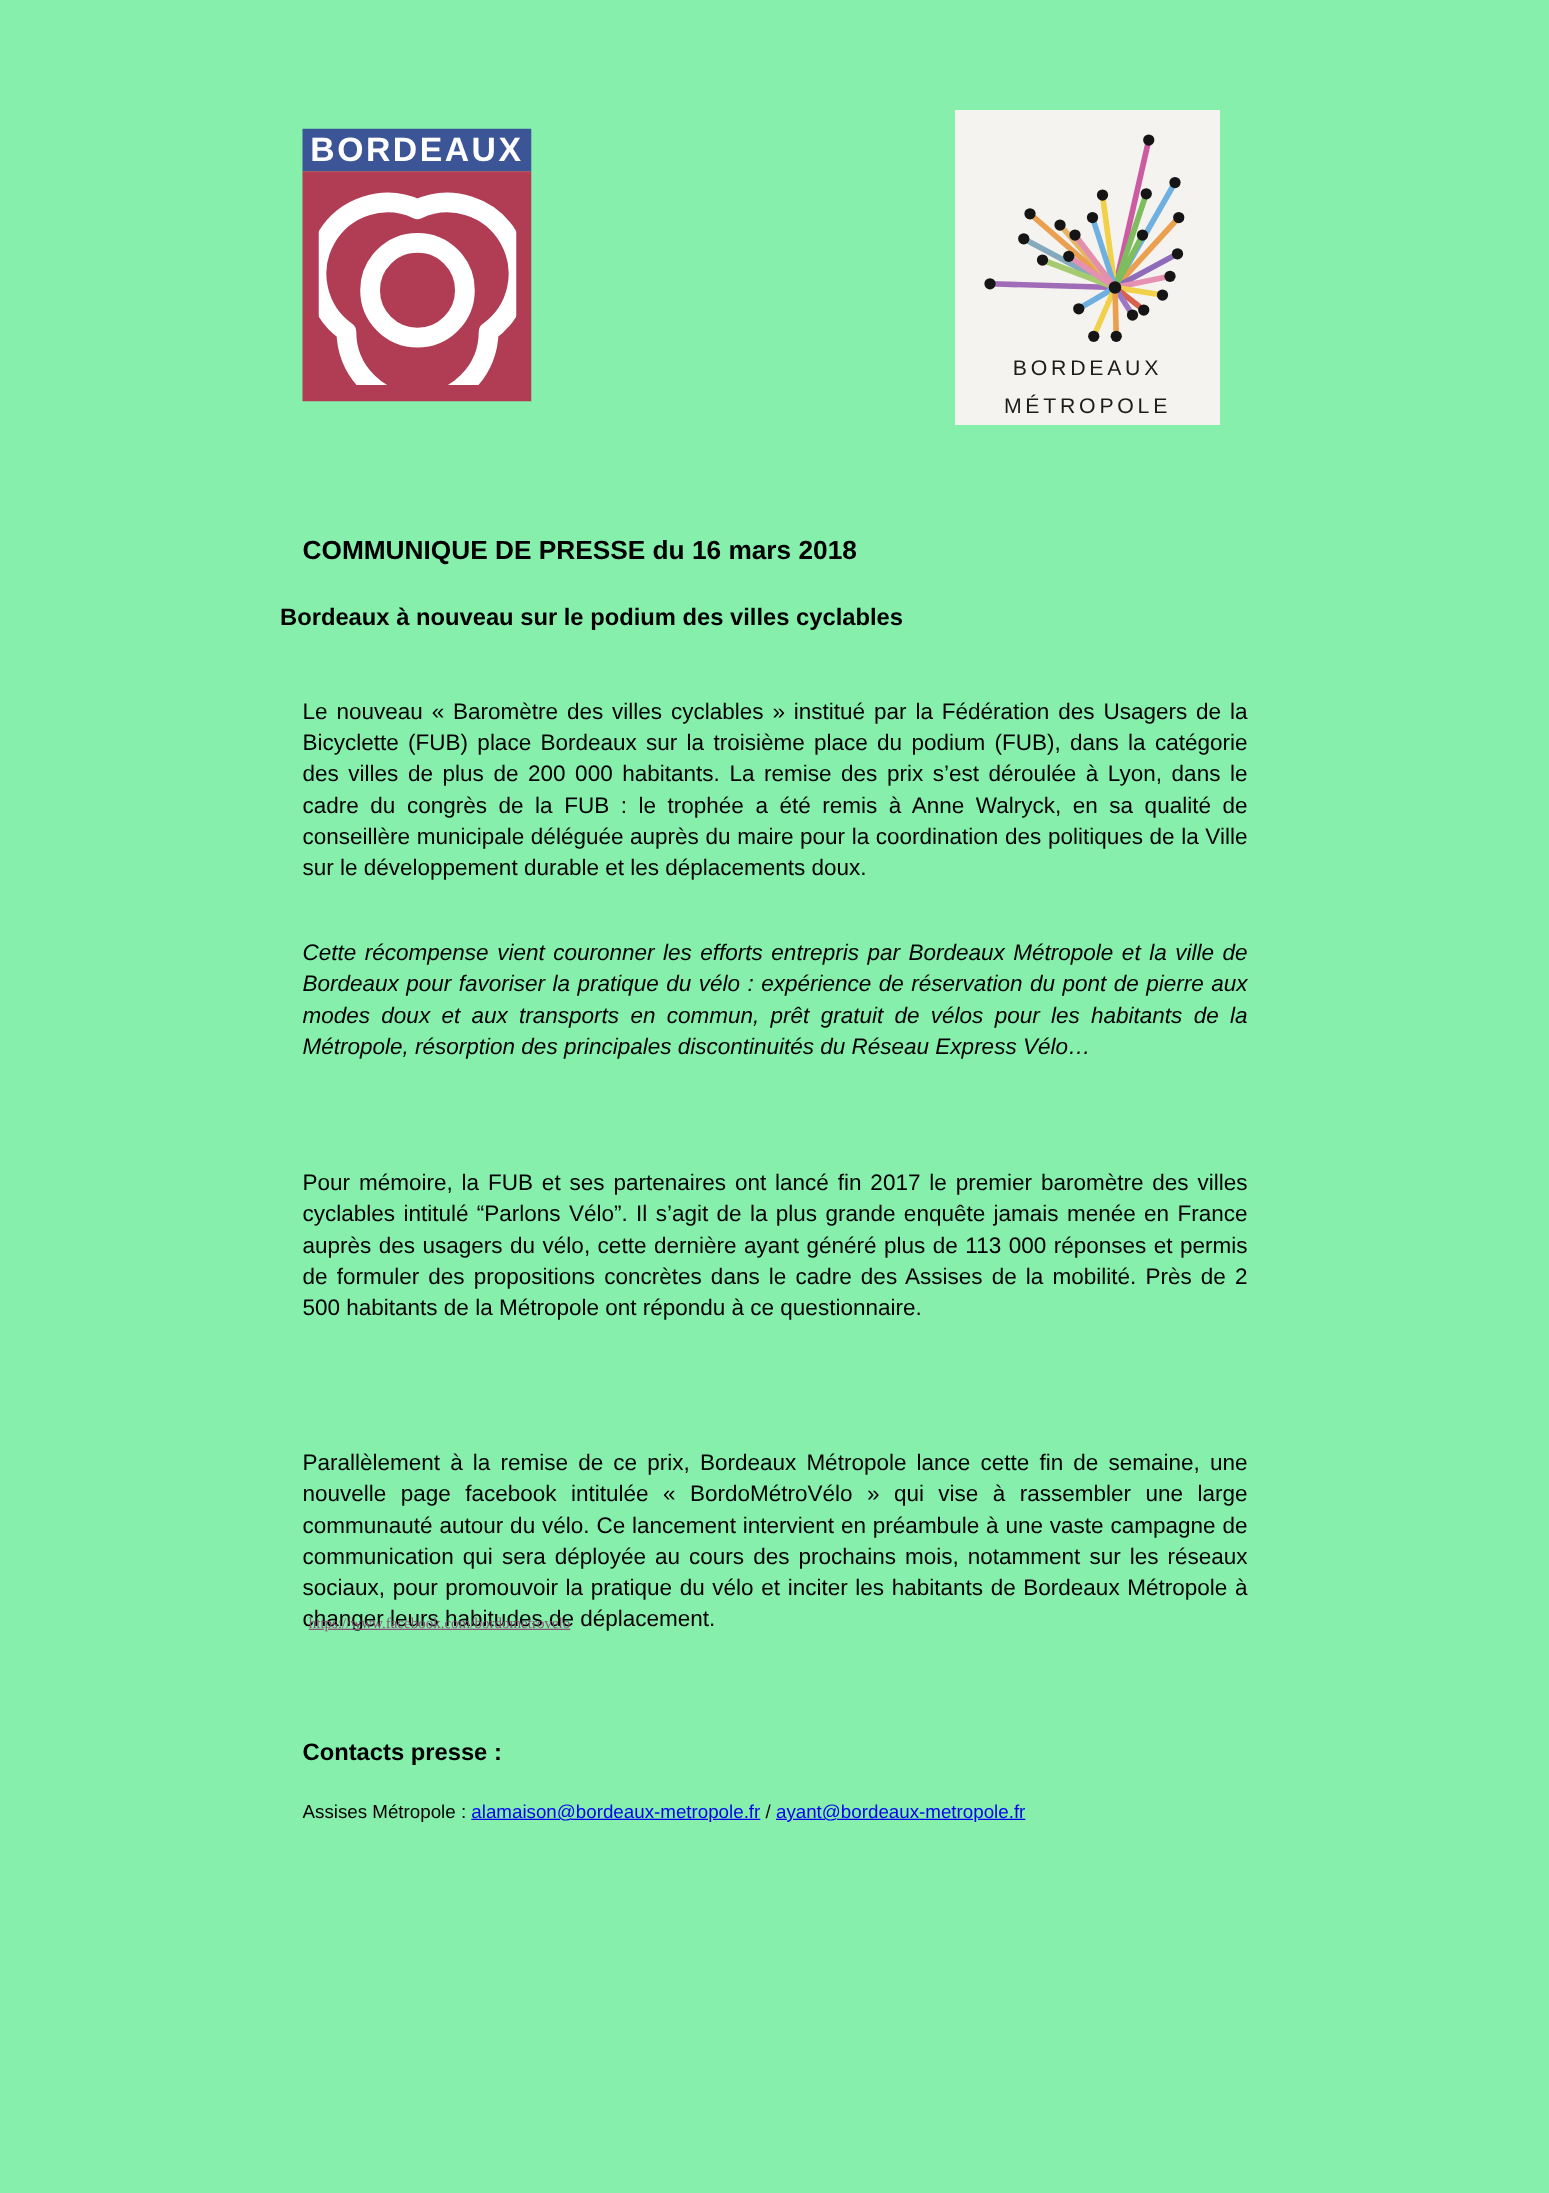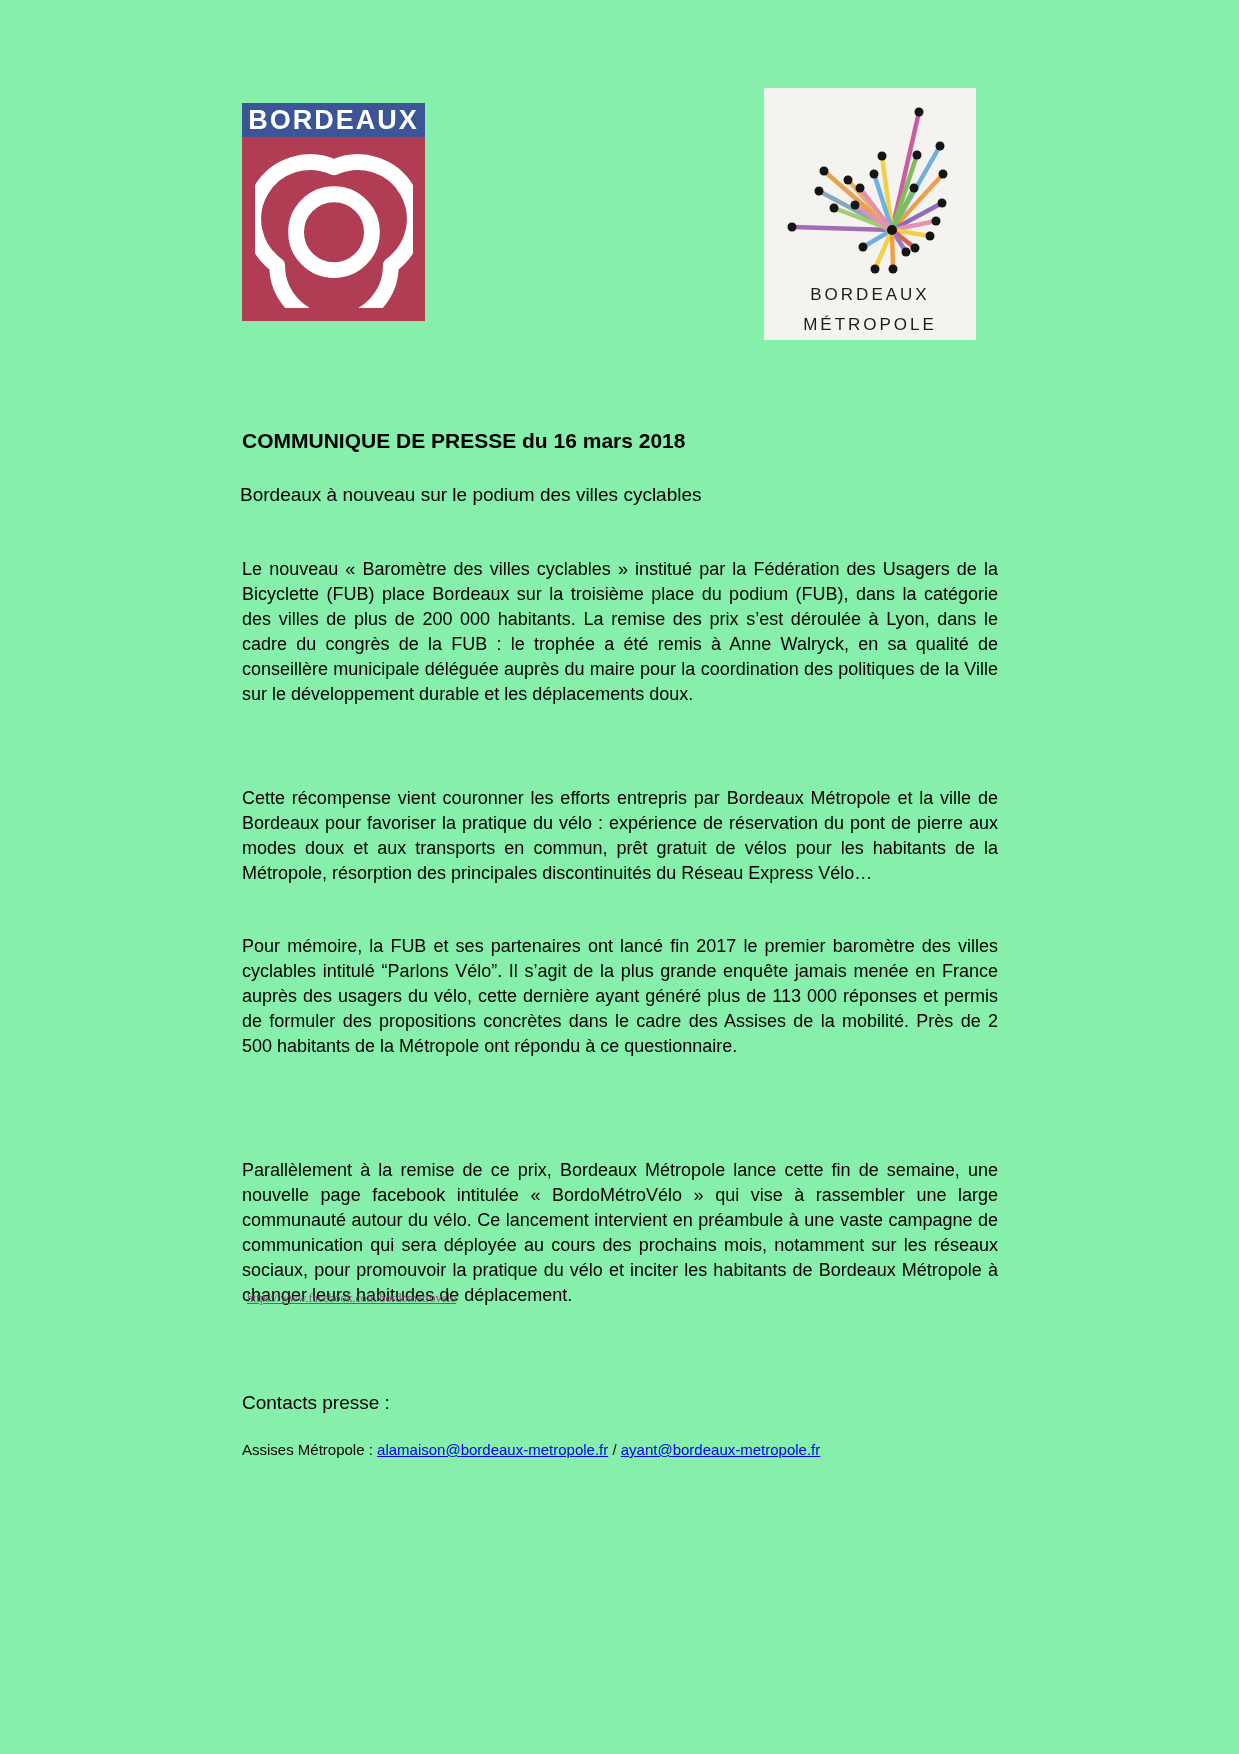--- a/index.html
+++ b/index.html
@@ -62,35 +62,35 @@
   .doc-title {
     position: absolute;
     left: 242px; top: 381px;
     width: 756px;
     font-size: 21px;
     font-weight: bold;
     margin-top: 48px;
   }
   .section-heading {
     position: absolute;
-    left: 240px; top: 484px;
+    left: 224px; top: 484px;
     width: 756px;
     font-size: 19px;
-    font-weight: normal;
+    font-weight: bold;
   }
   .body-para {
     position: absolute;
     left: 242px;
     width: 756px;
     font-size: 18px;
     line-height: 25px;
     text-align: justify;
   }
   .para-1 { top: 539px; }
-  .para-2 { top: 768px; }
+  .para-2 { top: 732px; font-style: italic; }
   .para-3 { top: 916px; }
   .para-4 { top: 1140px; }
   .sub-italic {
     position: absolute;
     left: 242px; top: 1089px;
     width: 756px;
     font-size: 18px;
     font-style: italic;
   }
   .fb-link-line {
@@ -104,21 +104,21 @@
   }
   .fb-link-line a {
     color: #8b4f78;
     text-decoration: underline;
   }
   .contacts-heading {
     position: absolute;
     left: 242px; top: 1392px;
     width: 756px;
     font-size: 19px;
-    font-weight: normal;
+    font-weight: bold;
   }
   .contacts-block {
     position: absolute;
     left: 242px; top: 1440px;
     width: 760px;
     font-size: 15px;
     line-height: 19px;
   }
   .contacts-block a {
     color: #0000EE;

